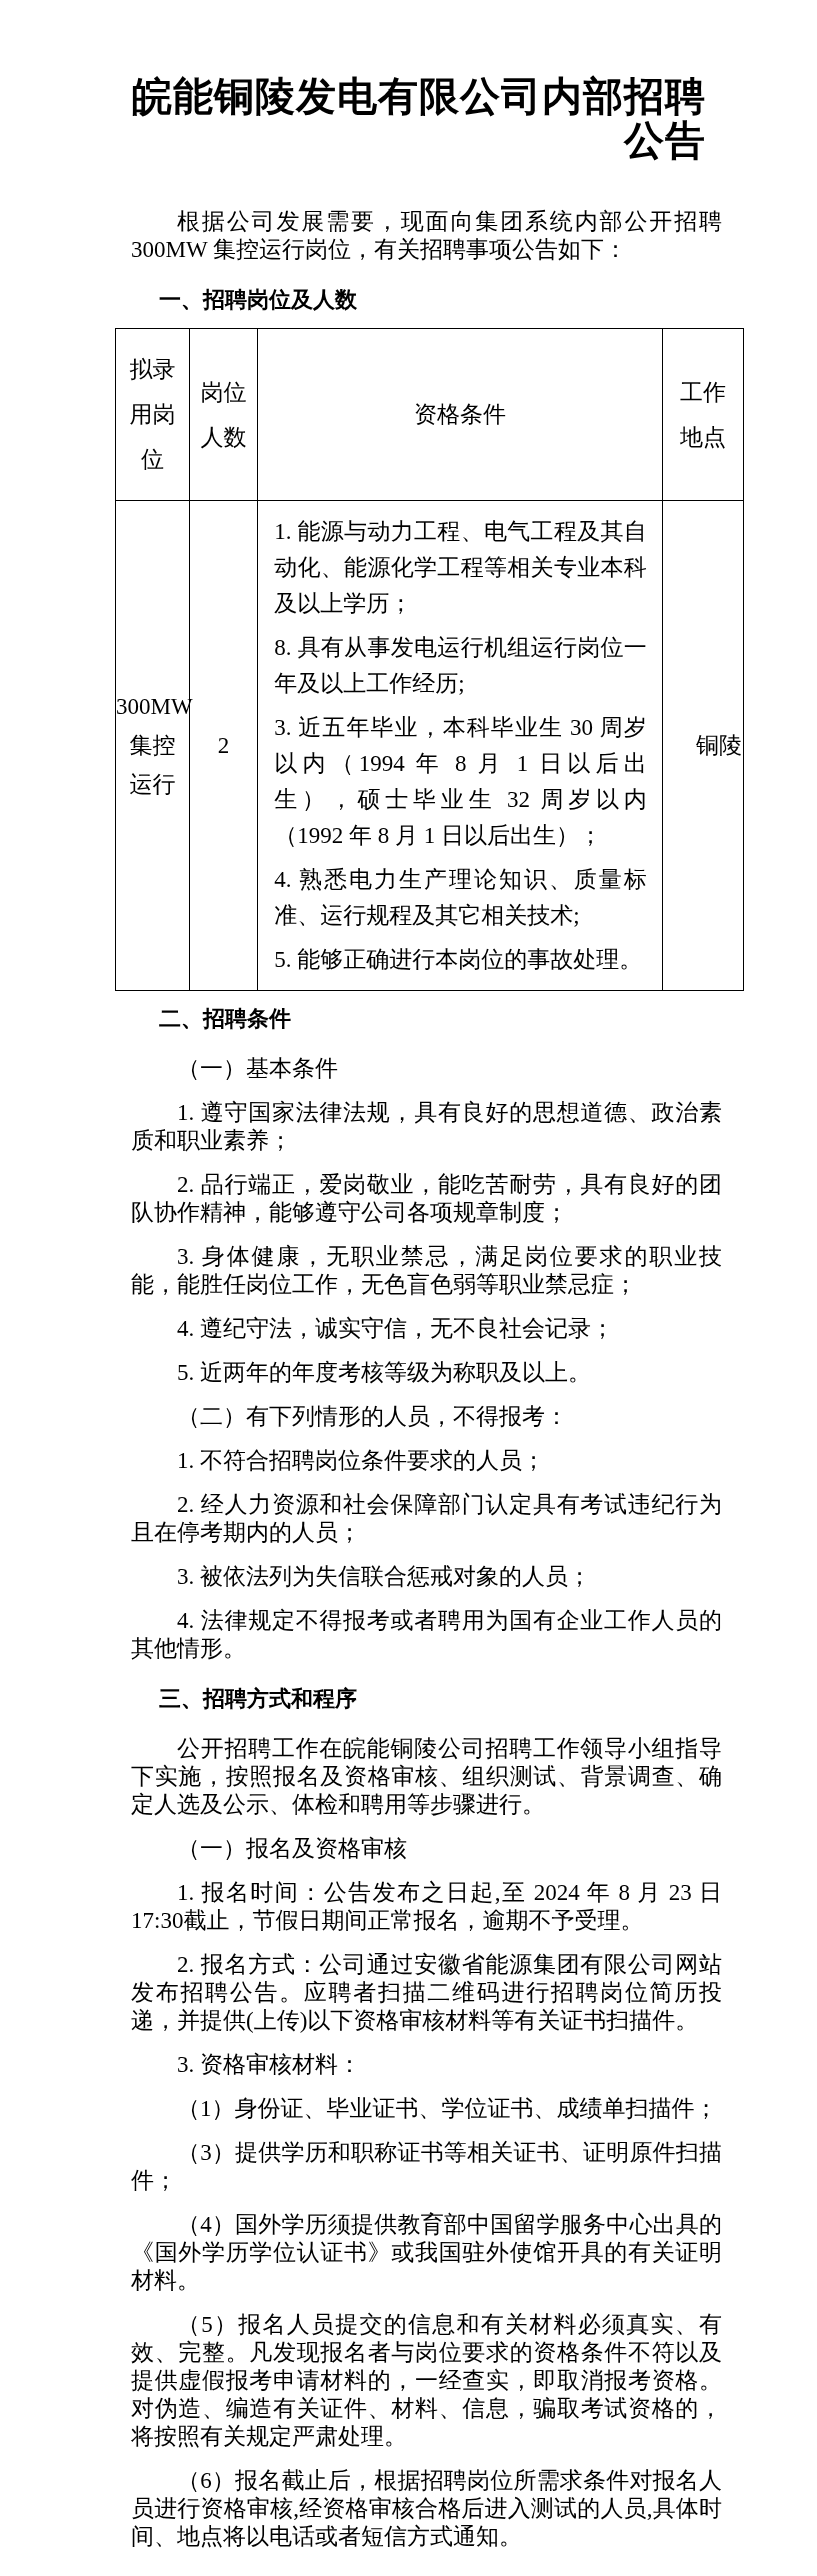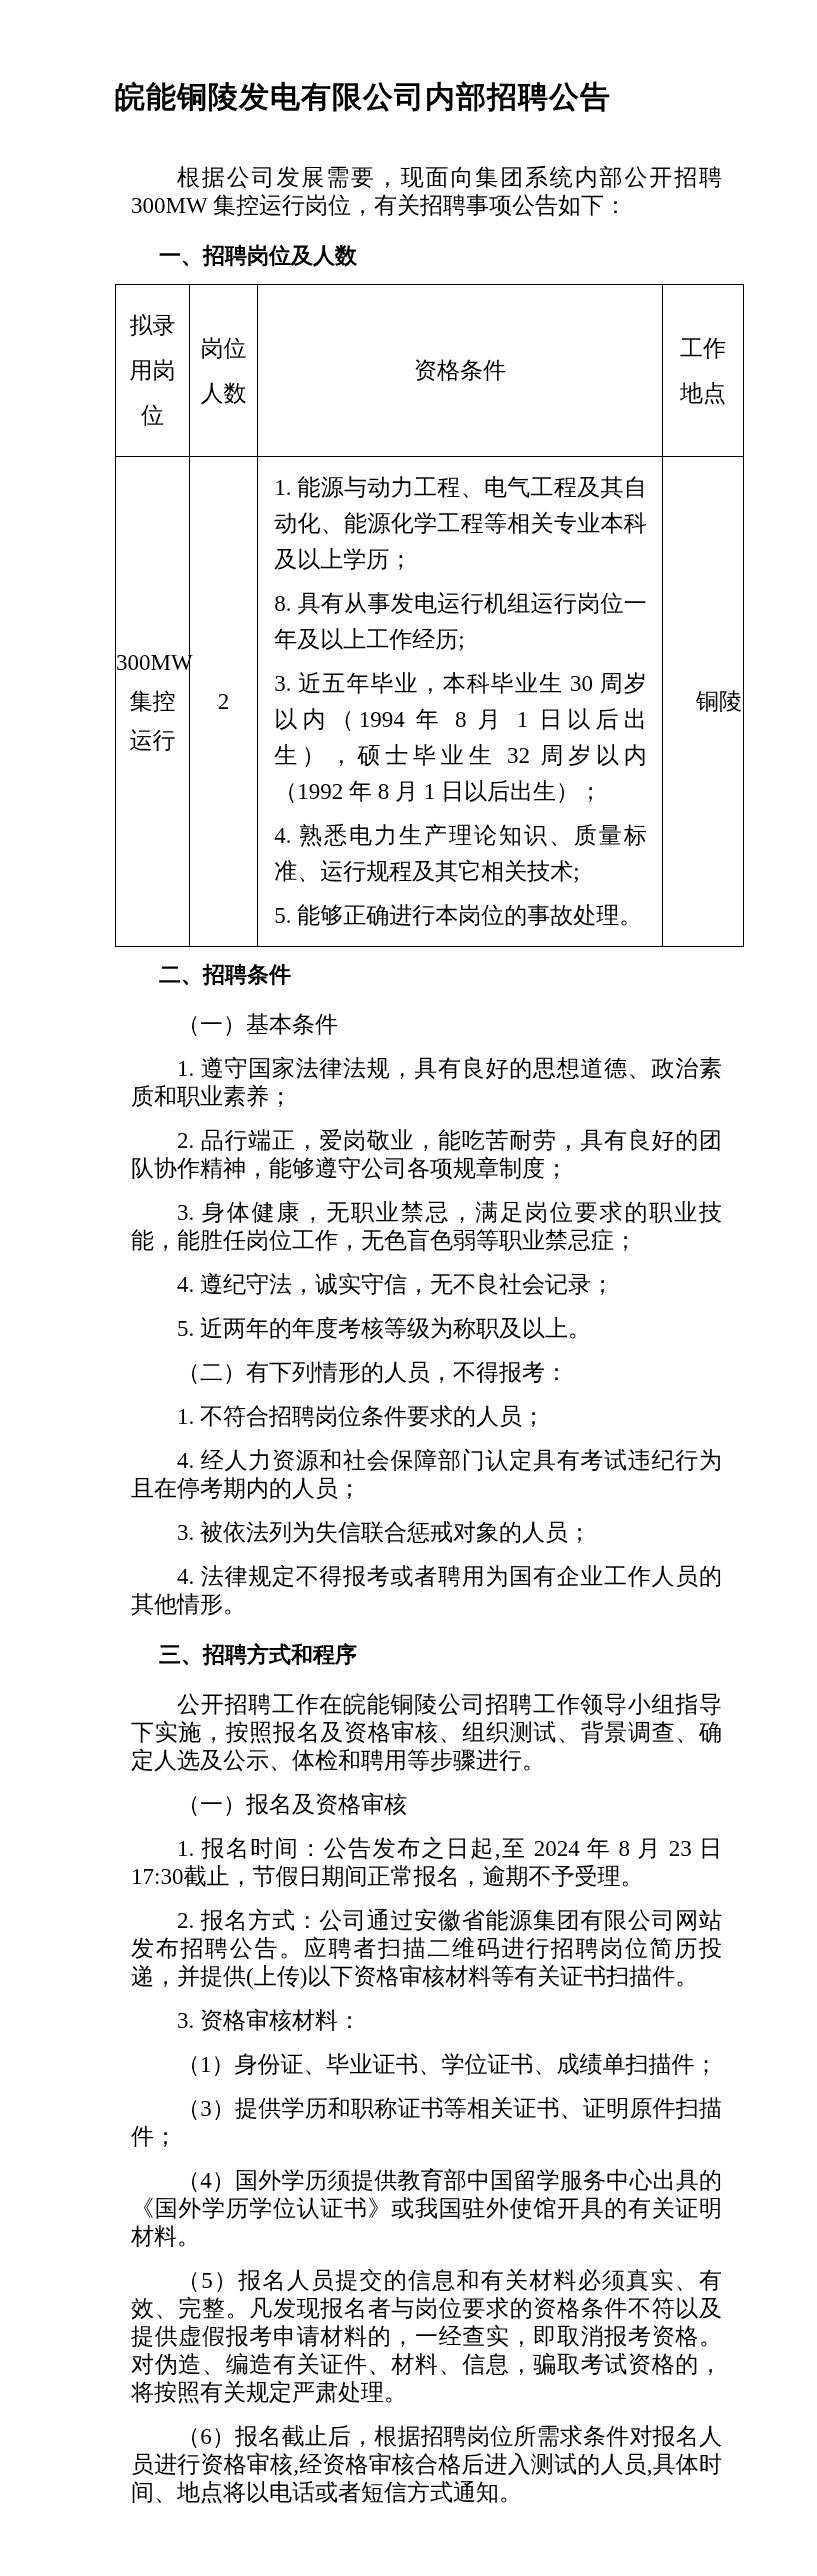--- a/index.html
+++ b/index.html
@@ -10,23 +10,23 @@
     padding:75px 0 0 115px;
     font-family:"Liberation Serif","DejaVu Serif",serif;
     color:#000000;background:#ffffff;
     font-size:23px;
   }
   .title{
     width:591px;
     margin:0 0 45px 0;
     font-family:"Liberation Serif","DejaVu Serif",serif;
     font-weight:bold;
-    font-size:30px;
+    font-size:40px;
     line-height:44px;
-    text-align:left;
+    text-align:right;
     letter-spacing:1px;
   }
   .par{
     width:591px;
     margin:16px;
     line-height:28px;
     text-align:justify;
     text-indent:2em;
   }
   .sec{
@@ -116,21 +116,21 @@
   <h2 class="sec">二、招聘条件</h2>
   <div>
       <p class="par">（一）基本条件</p>
       <p class="par">1. 遵守国家法律法规，具有良好的思想道德、政治素质和职业素养；</p>
       <p class="par">2. 品行端正，爱岗敬业，能吃苦耐劳，具有良好的团队协作精神，能够遵守公司各项规章制度；</p>
       <p class="par">3. 身体健康，无职业禁忌，满足岗位要求的职业技能，能胜任岗位工作，无色盲色弱等职业禁忌症；</p>
       <p class="par">4. 遵纪守法，诚实守信，无不良社会记录；</p>
       <p class="par">5. 近两年的年度考核等级为称职及以上。</p>
       <p class="par">（二）有下列情形的人员，不得报考：</p>
       <p class="par">1. 不符合招聘岗位条件要求的人员；</p>
-      <p class="par">4. 经人力资源和社会保障部门认定具有考试违纪行为且在停考期内的人员；</p>
+      <p class="par">2. 经人力资源和社会保障部门认定具有考试违纪行为且在停考期内的人员；</p>
       <p class="par">3. 被依法列为失信联合惩戒对象的人员；</p>
       <p class="par">4. 法律规定不得报考或者聘用为国有企业工作人员的其他情形。</p>
     </div>
 
   <h2 class="sec">三、招聘方式和程序</h2>
   <div>
       <p class="par">公开招聘工作在皖能铜陵公司招聘工作领导小组指导下实施，按照报名及资格审核、组织测试、背景调查、确定人选及公示、体检和聘用等步骤进行。</p>
       <p class="par">（一）报名及资格审核</p>
       <p class="par">1. 报名时间：公告发布之日起,至 2024 年 8 月 23 日 17:30截止，节假日期间正常报名，逾期不予受理。</p>
       <p class="par">2. 报名方式：公司通过安徽省能源集团有限公司网站发布招聘公告。应聘者扫描二维码进行招聘岗位简历投递，并提供(上传)以下资格审核材料等有关证书扫描件。</p>

